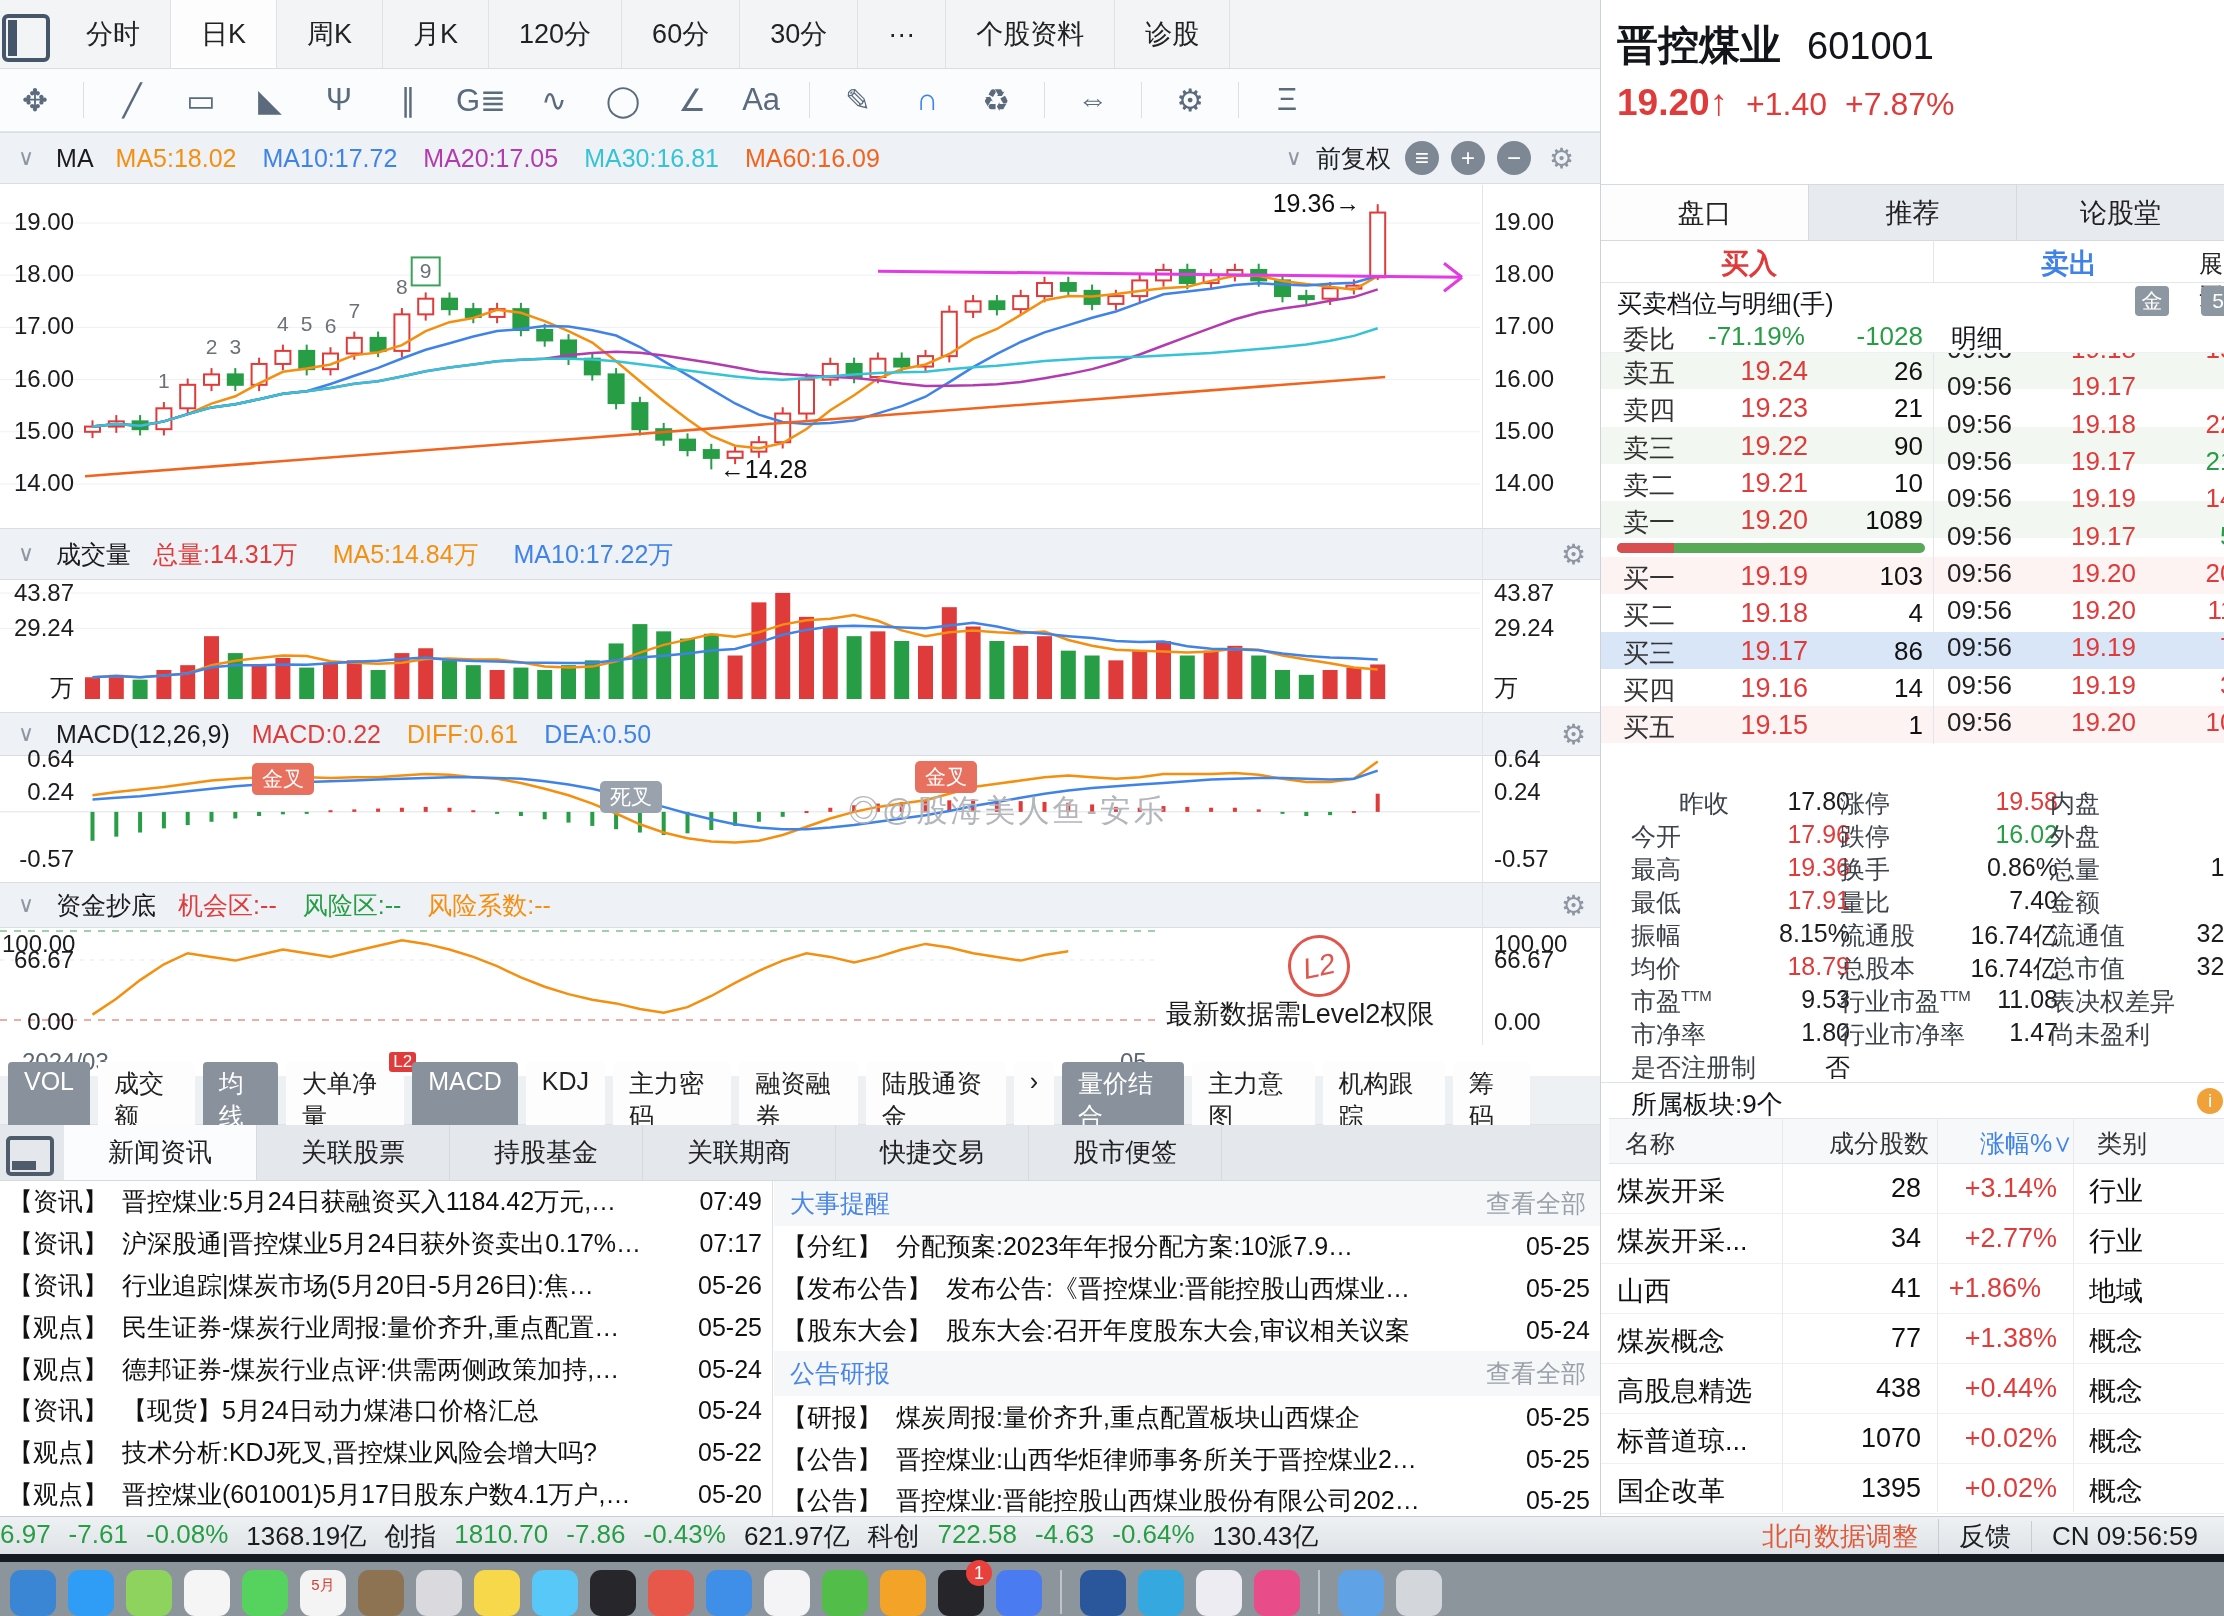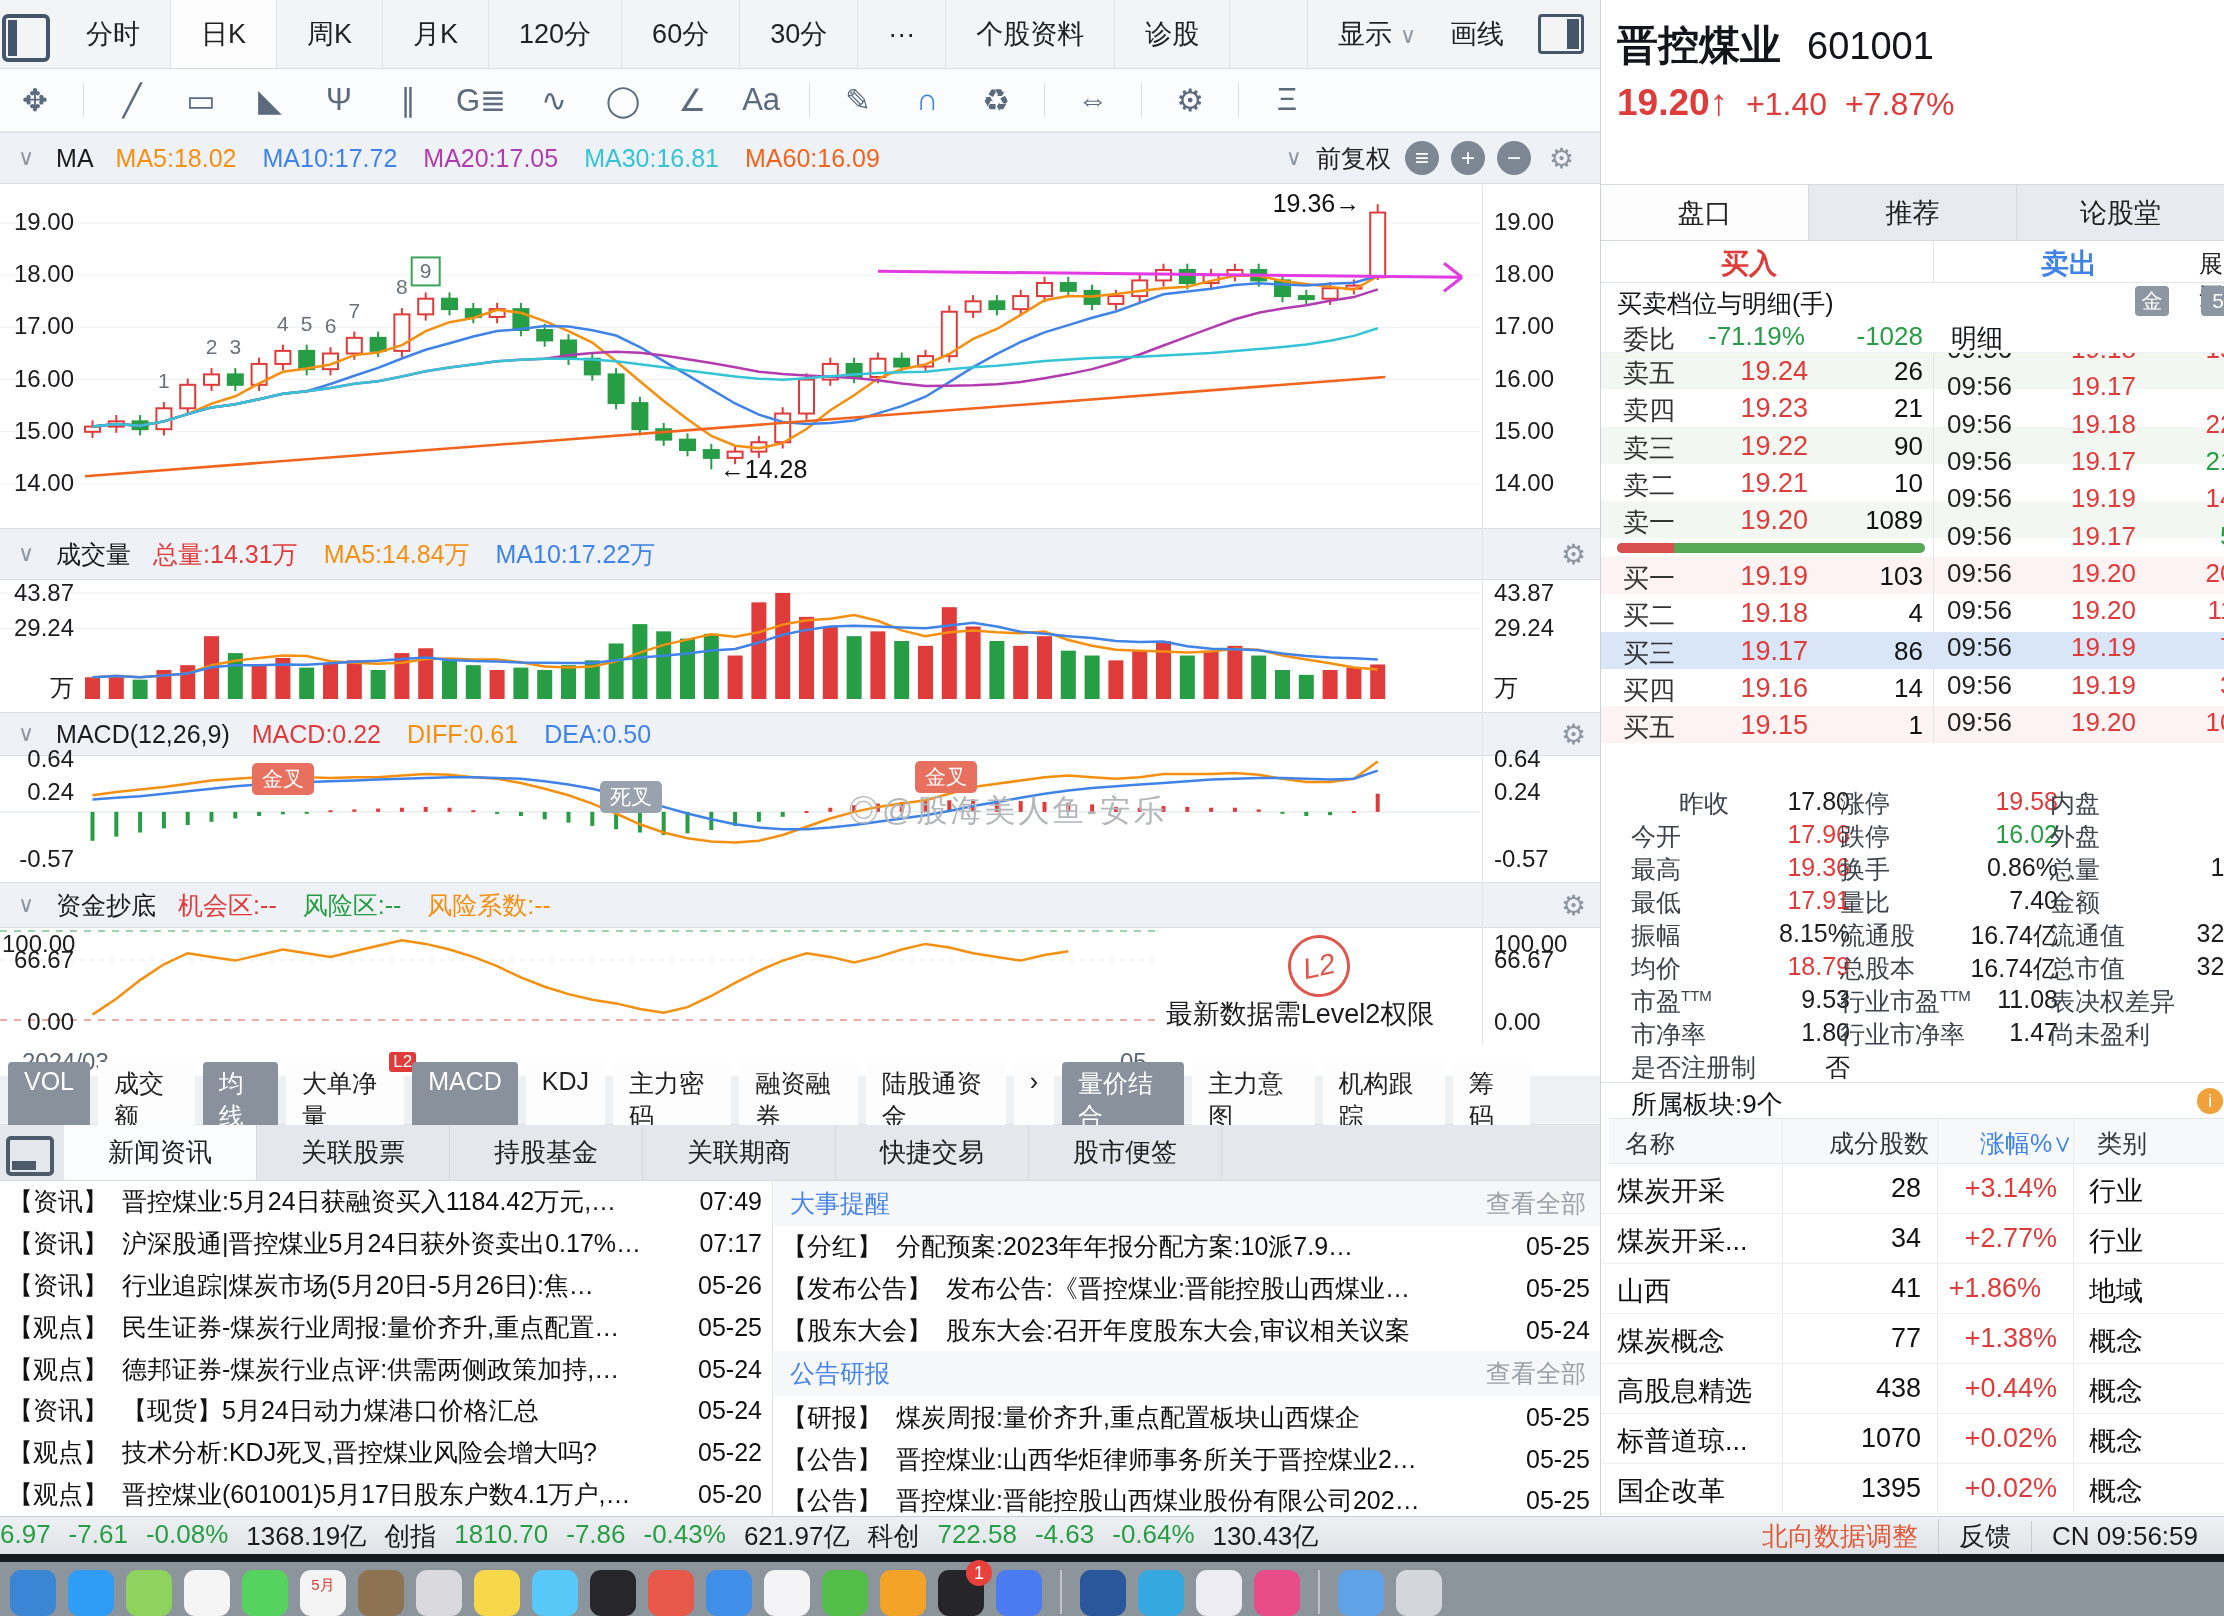--- a/index.html
+++ b/index.html
@@ -124,25 +124,20 @@
           <div class="top-tab active">日K</div>
           <div class="top-tab">周K</div>
           <div class="top-tab">月K</div>
           <div class="top-tab">120分</div>
           <div class="top-tab">60分</div>
           <div class="top-tab">30分</div>
           <div class="top-tab">···</div>
           <div class="top-tab">个股资料</div>
           <div class="top-tab">诊股</div>
         </div>
-      <div class="tb-right">
-        <span><span>显示</span><span class="chev">∨</span></span>
-        <span>画线</span>
-        <span class="panel-icon"></span>
-      </div>
     </div>
 
     <div id="drawbar">
         <span class="dicon">✥</span>
         <span class="dsep"></span>
         <span class="dicon">╱</span>
         <span class="dicon">▭</span>
         <span class="dicon">◣</span>
         <span class="dicon">Ψ</span>
         <span class="dicon">∥</span>
@@ -321,21 +316,21 @@
         <text x="401.90000000000003" y="109.08599999999996" text-anchor="middle" font-size="21" fill="#6b7178">8</text>
         <rect x="411.7" y="72.42599999999992" width="28" height="28" fill="rgba(255,255,255,.75)" stroke="#3aa35a" stroke-width="2"></rect>
         <text x="425.7" y="93.42599999999992" text-anchor="middle" font-size="21" fill="#6b7178">9</text>
         <text x="1360.2" y="27.20800000000003" text-anchor="end" font-size="25" fill="#111">19.36→</text>
         <text x="719.8000000000001" y="293.384" font-size="25" fill="#111">←14.28</text>
       </svg>
 
     <div id="vol-header" class="pane-head">
       <span class="chev">∨</span>
       <span class="pane-title">成交量</span>
-      <span id="vol-items" style="display:flex;gap:26px">
+      <span id="vol-items" style="display:flex;gap:35px">
           <span class="c-red">总量:14.31万</span>
           <span class="c-orange">MA5:14.84万</span>
           <span class="c-blue">MA10:17.22万</span>
         </span>
       <span class="pane-gear">⚙</span>
     </div>
     <svg id="svg-v" class="pane" width="1600" height="130">
         <line x1="0" x2="1480" y1="12.010080000000016" y2="12.010080000000016" stroke="#edf0f3"></line>
         <line x1="0" x2="1480" y1="47.35616" y2="47.35616" stroke="#edf0f3"></line>
         <rect x="85" y="96.256" width="15" height="21.744" fill="#e03b3b"></rect>

